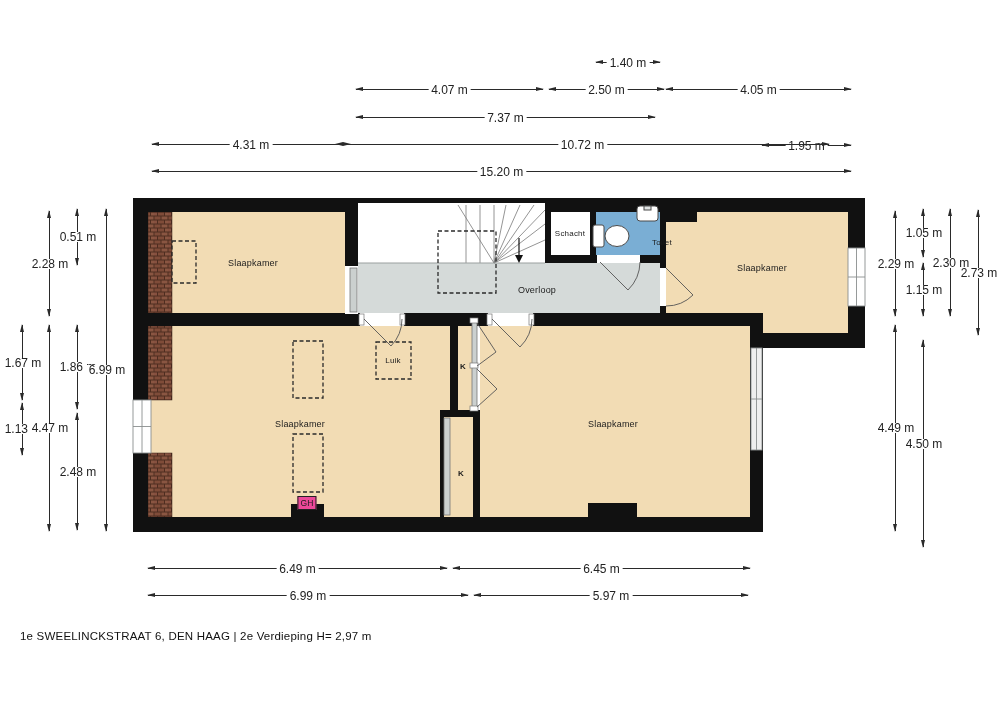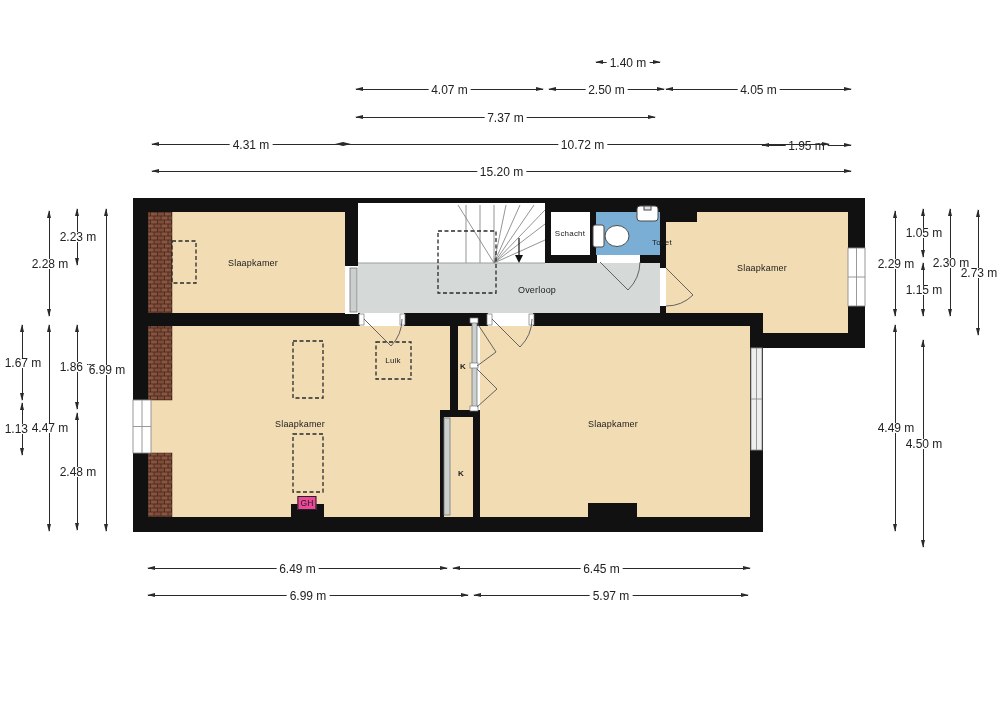--- a/index.html
+++ b/index.html
@@ -265,21 +265,21 @@
       <div class="dim-v" style="left: 22px; top: 403px; height: 52px;">
         <span class="dim-label">1.13 m</span>
       </div>
       <div class="dim-v" style="left: 49px; top: 211px; height: 105px;">
         <span class="dim-label">2.28 m</span>
       </div>
       <div class="dim-v" style="left: 49px; top: 325px; height: 206px;">
         <span class="dim-label">4.47 m</span>
       </div>
       <div class="dim-v" style="left: 77px; top: 209px; height: 56px;">
-        <span class="dim-label">2.23 m</span>
+        <span class="dim-label">0.51 m</span>
       </div>
       <div class="dim-v" style="left: 77px; top: 325px; height: 84px;">
         <span class="dim-label">1.86 m</span>
       </div>
       <div class="dim-v" style="left: 77px; top: 413px; height: 117px;">
         <span class="dim-label">2.48 m</span>
       </div>
       <div class="dim-v" style="left: 106px; top: 209px; height: 322px;">
         <span class="dim-label">6.99 m</span>
       </div>
@@ -299,13 +299,14 @@
         <span class="dim-label">4.50 m</span>
       </div>
       <div class="dim-v" style="left: 950px; top: 209px; height: 107px;">
         <span class="dim-label">2.30 m</span>
       </div>
       <div class="dim-v" style="left: 978px; top: 210px; height: 125px;">
         <span class="dim-label">2.73 m</span>
       </div>
     </div>
 
+  <div id="caption">1e SWEELINCKSTRAAT 6, DEN HAAG | 2e Verdieping H= 2,97 m</div>
 </div>
 
 </body></html>

